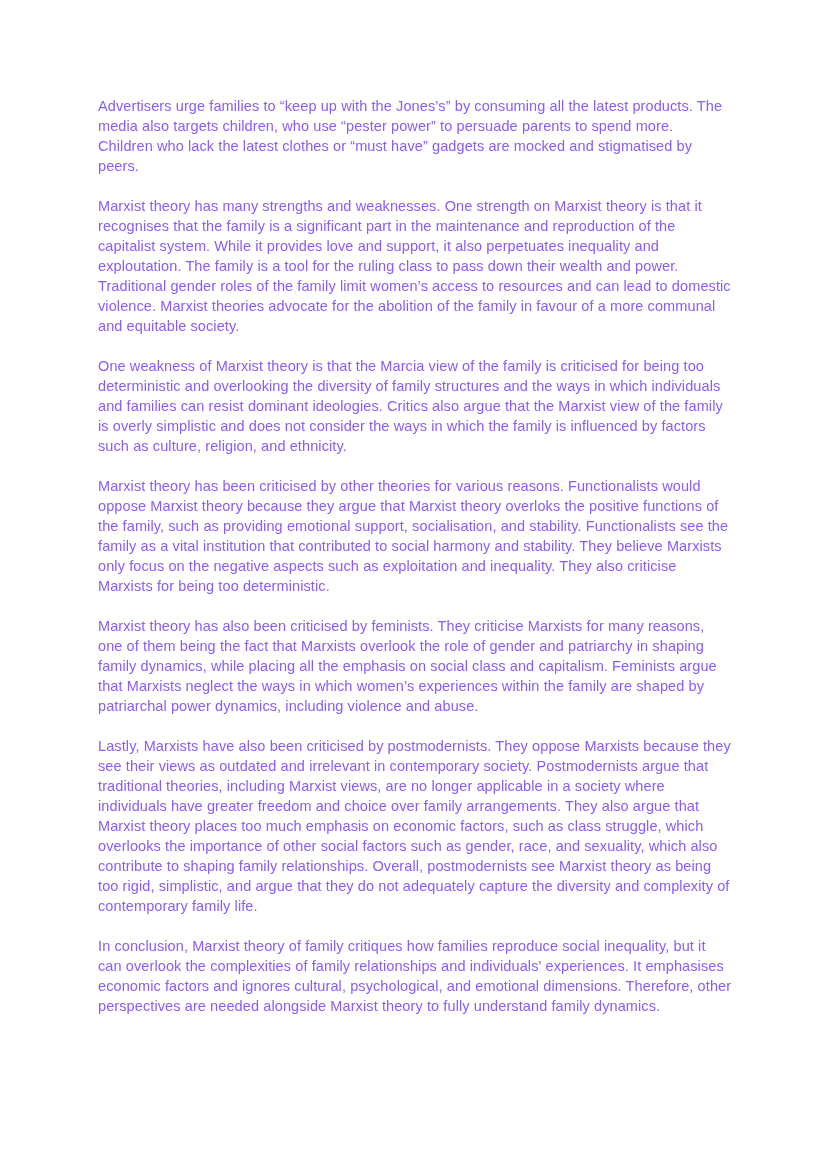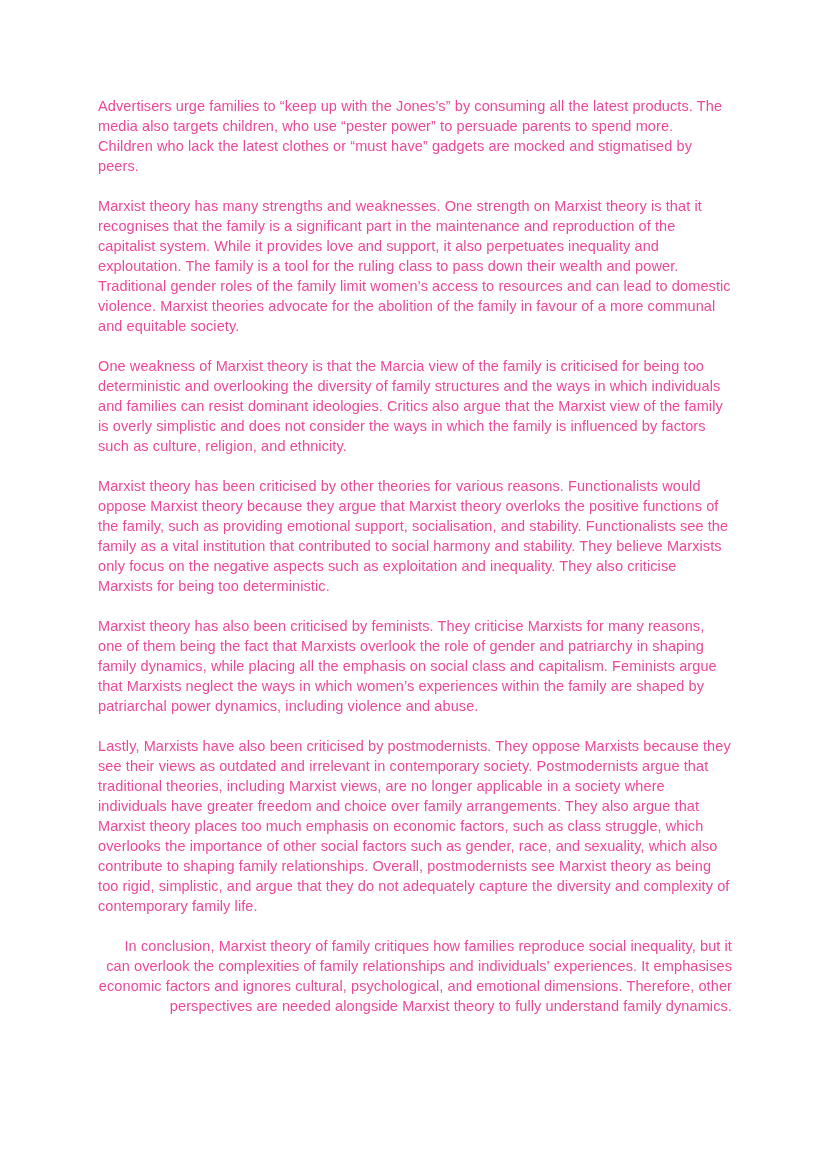--- a/index.html
+++ b/index.html
@@ -13,32 +13,31 @@
     height: 1169px;
     background: #ffffff;
     overflow: hidden;
     font-family: "Liberation Sans", "DejaVu Sans", sans-serif;
   }
   .content {
     position: absolute;
     top: 96px;
     left: 98px;
     width: 634px;
-    color: #ec4899;
+    color: #8b5cf6;
     font-size: 14.5px;
     line-height: 20px;
     letter-spacing: 0.1px;
   }
   .content p {
     margin: 0 0 20px 0;
     padding: 0;
   }
   .content p:last-child {
     margin-bottom: 15px;
-    text-align: right;
   }
 </style>
 </head>
 <body>
 
 <div class="page">
   <div class="content">
     <p>Advertisers urge families to “keep up with the Jones’s” by consuming all the latest products. The media also targets children, who use “pester power” to persuade parents to spend more. Children who lack the latest clothes or “must have” gadgets are mocked and stigmatised by peers.</p>
     <p>Marxist theory has many strengths and weaknesses. One strength on Marxist theory is that it recognises that the family is a significant part in the maintenance and reproduction of the capitalist system. While it provides love and support, it also perpetuates inequality and exploutation. The family is a tool for the ruling class to pass down their wealth and power. Traditional gender roles of the family limit women’s access to resources and can lead to domestic violence. Marxist theories advocate for the abolition of the family in favour of a more communal and equitable society.</p>
     <p>One weakness of Marxist theory is that the Marcia view of the family is criticised for being too deterministic and overlooking the diversity of family structures and the ways in which individuals and families can resist dominant ideologies. Critics also argue that the Marxist view of the family is overly simplistic and does not consider the ways in which the family is influenced by factors such as culture, religion, and ethnicity.</p>

